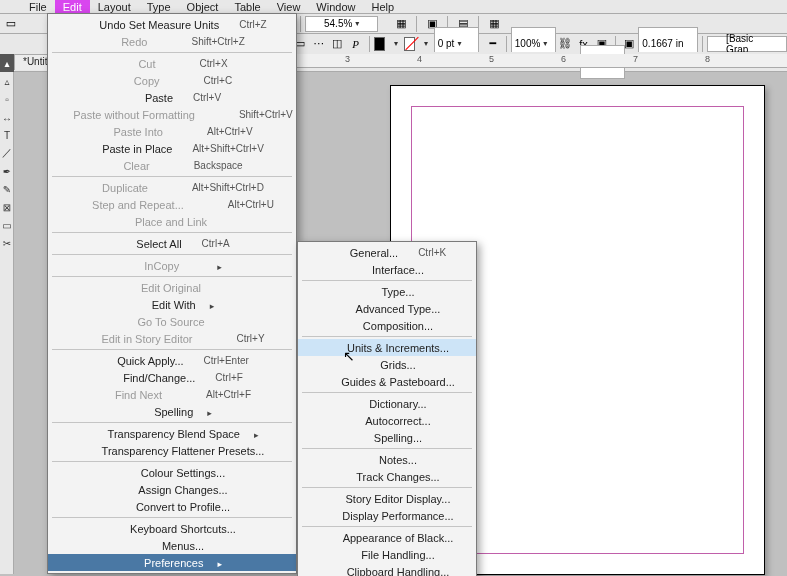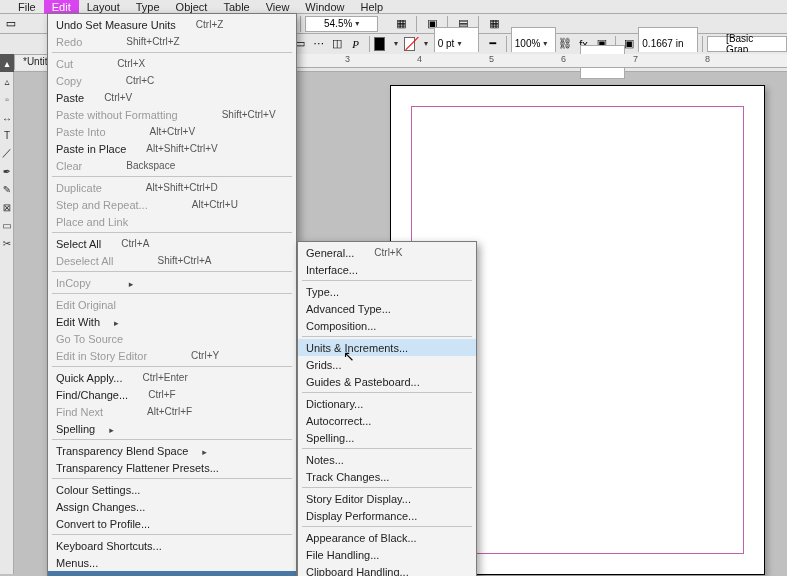--- a/index.html
+++ b/index.html
@@ -1,19 +1,19 @@
 <!DOCTYPE html>
 <html><head>
 <meta charset="utf-8">
 <style>
   * { box-sizing: border-box; margin: 0; padding: 0; font-family: "Segoe UI", Tahoma, Arial, sans-serif; }
   body { width: 787px; height: 576px; background: #c0c0c0; overflow: hidden; position: relative; font-size: 11px; }
 
   
-  .menubar { position: absolute; top: 0; left: 0; right: 0; height: 14px; background: #e8e8e8; display: flex; align-items: center; padding-left: 10px; border-bottom: 1px solid #aaa; }
+  .menubar { position: absolute; top: 0; left: 0; right: 0; height: 14px; background: #e8e8e8; display: flex; align-items: center; padding-left: 21px; border-bottom: 1px solid #aaa; }
   .menubar span { padding: 1px 8px; color: #222; }
   .menubar span.active { background: #d946ef; color: #fff; }
 
   
   .toolbar-row { position: absolute; left: 0; right: 0; height: 20px; background: #e8e8e8; border-bottom: 1px solid #aaa; display: flex; align-items: center; }
   .tb1 { top: 14px; }
   .tb2 { top: 34px; }
   .tb-btn { width: 20px; height: 18px; margin: 0 1px; border: 1px solid transparent; display: flex; align-items: center; justify-content: center; }
   .tb-sep { width: 1px; height: 16px; background: #aaa; margin: 0 4px; }
   .tb-field { background: #fff; border: 1px solid #aaa; height: 16px; padding: 16px 3px; display: flex; align-items: center; font-size: 10px; min-width: 45px; }
@@ -31,21 +31,21 @@
   
   .toolpanel { position: absolute; top: 54px; left: 0; width: 14px; height: 520px; background: #e8e8e8; border-right: 1px solid #aaa; }
   .toolpanel .tool { width: 14px; height: 18px; display:flex; align-items:center; justify-content:center; font-size:10px; color:#333;}
   .toolpanel .tool.sel { background:#555; color:#fff;}
 
   
   .doc-tab { position: absolute; top: 54px; left: 14px; height: 16px; background: #ececec; border: 1px solid #aaa; border-bottom: none; padding: 1px 8px; font-size: 10px; color:#222;}
 
   
   .menu { position: absolute; background: #f3f3f3; border: 1px solid #7a7a7a; box-shadow: 3px 3px 8px rgba(0,0,0,.35); padding: 2px 0; }
-  .menu .row { display: flex; justify-content: flex-start; align-items: center; height: 17px; padding: 0 10px 0 8px; color: #222; white-space: nowrap; }
+  .menu .row { display: flex; justify-content: center; align-items: center; height: 17px; padding: 0 10px 0 32px; color: #222; white-space: nowrap; }
   .menu .row.disabled { color: #9a9a9a; gap: 24px; }
   .menu .row.active { background: #4a78a4; color: #fff; }
   .menu .row.highlight { background: #cde4f7; }
   .menu .row .shortcut { color: #555; margin-left: 20px; font-size: 10px; }
   .menu .sep { height: 1px; background: #c4c4c4; margin: 2px 4px; }
   .menu .row .sub::after { content: "▸"; font-size: 9px; color: #444; margin-left: 14px; }
   .menu .row.active .sub::after { color:#fff;}
   .menu1 { top: 13px; left: 47px; width: 250px; }
   .menu2 { top: 241px; left: 297px; width: 180px; }
 
@@ -210,24 +210,20 @@
     </div>
     <div class="row disabled">
       <span>Place and Link</span>
       <span></span>
     </div>
     <div class="sep"></div>
     <div class="row">
       <span>Select All</span>
       <span class="shortcut">Ctrl+A</span>
     </div>
-    <div class="row disabled">
-      <span>Deselect All</span>
-      <span class="shortcut">Shift+Ctrl+A</span>
-    </div>
     <div class="sep"></div>
     <div class="row disabled">
       <span>InCopy</span>
       <span class="sub"></span>
     </div>
     <div class="sep"></div>
     <div class="row disabled">
       <span>Edit Original</span>
       <span></span>
     </div>

